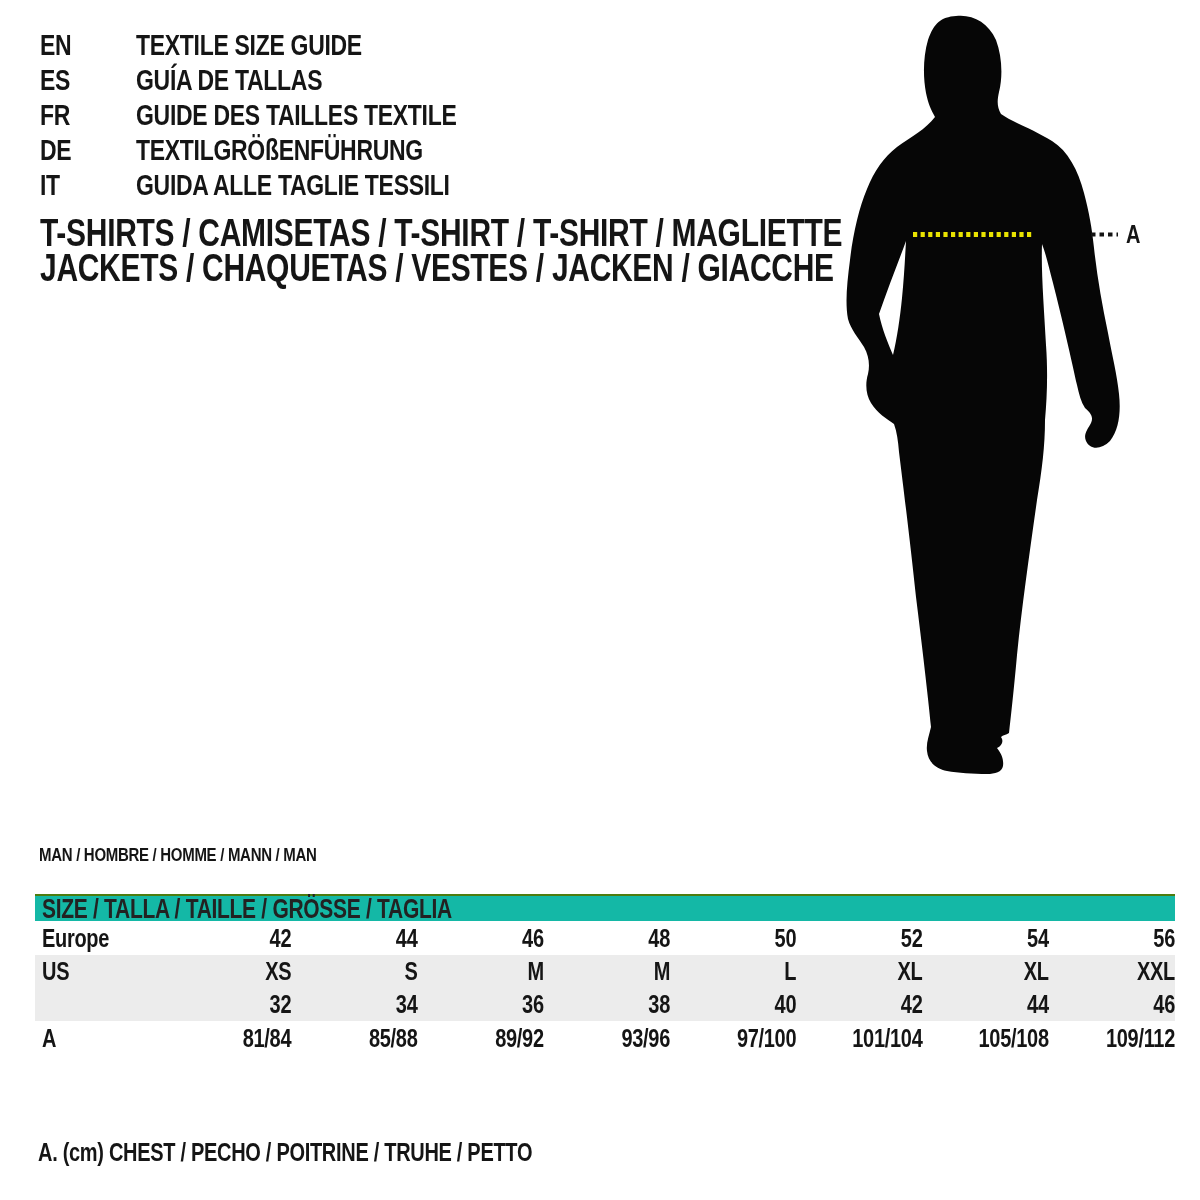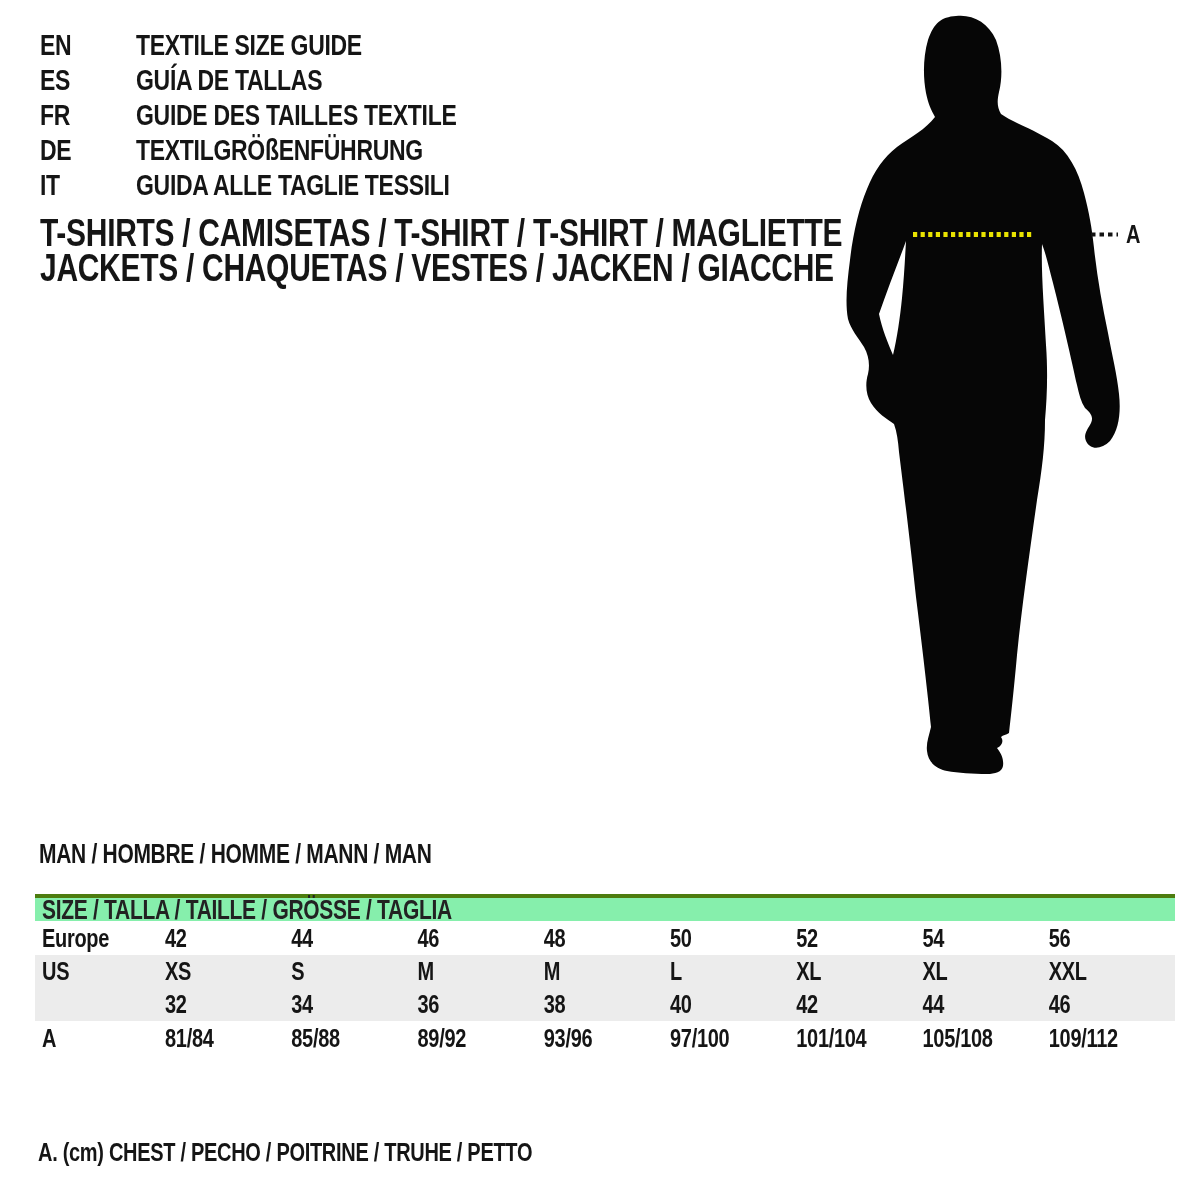--- a/index.html
+++ b/index.html
@@ -15,42 +15,42 @@
 
   
   .lang-row{position:absolute;left:0;top:0;height:23px;line-height:23px;font-size:23px;}
   .lang-code{position:absolute;left:40px;}
   .lang-label{position:absolute;left:136px;}
 
   
   .cat-line{font-size:30px;line-height:23px;left:40px;}
 
   
-  .gender{font-size:21px;line-height:21px;left:39px;top:843px;}
+  .gender{font-size:15px;line-height:21px;left:39px;top:843px;}
 
   
   .figure-layer{position:absolute;left:0;top:0;width:1200px;height:1200px;}
 
   
   .measure-a{font-size:20px;line-height:20px;left:1126px;top:224px;}
 
   
   .size-table{position:absolute;left:35px;top:894px;width:1140px;}
   .thead{
-    box-sizing:border-box;height:27px;background:#86efac;border-top:4px solid #4d7c0f;
+    box-sizing:border-box;height:27px;background:#14b8a6;border-top:2px solid #4d7c0f;
     display:flex;align-items:center;padding-left:7px;font-size:21px;font-weight:700;
     letter-spacing:-0.3px;color:#222;
   }
-  .trow{display:flex;align-items:center;font-size:20px;font-weight:700;letter-spacing:-0.3px;}
+  .trow{display:flex;align-items:center;font-size:20px;font-weight:700;letter-spacing:-0.3px;gap:14px;}
   .trow.h34{height:34px;}
   .trow.h33{height:33px;}
   .trow.h35{height:35px;}
   .trow.stripe{background:#ececec;}
   .rlabel{box-sizing:border-box;width:130px;padding-left:7px;flex:none;}
-  .cell{flex:1;text-align:left;}
+  .cell{flex:1;text-align:right;}
 
   
   .footnote{font-size:20px;line-height:20px;left:38px;top:1098px;margin-top:44px;}
 </style>
 </head>
 <body>
 
 <svg class="figure-layer" viewBox="0 0 1200 1200" aria-hidden="true">
   <path fill="#060606" fill-rule="evenodd" d="
     M 956 16

